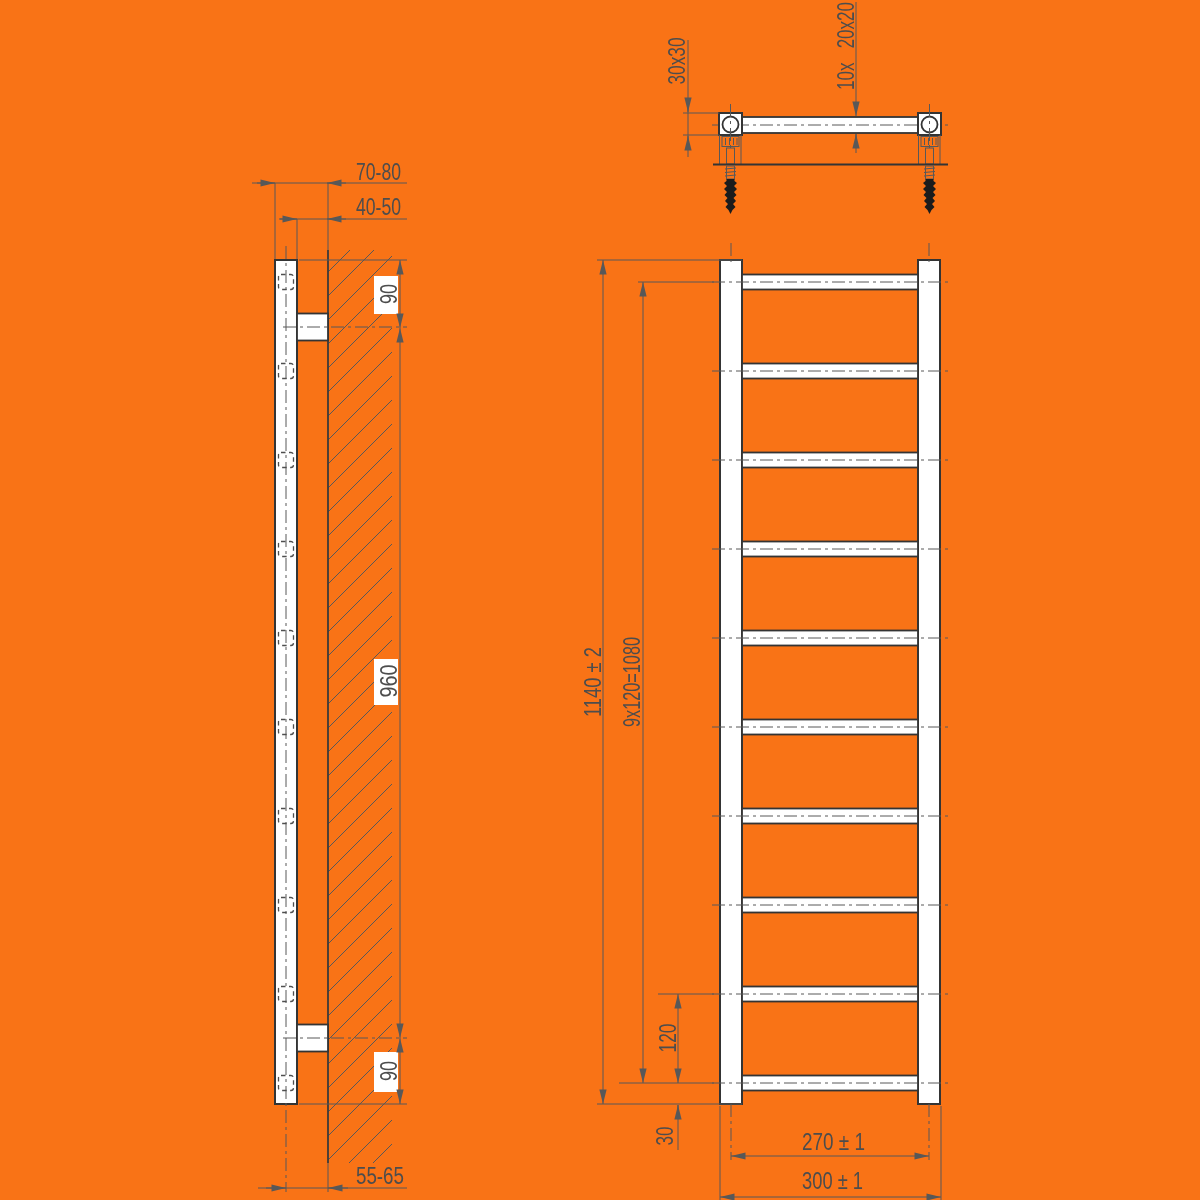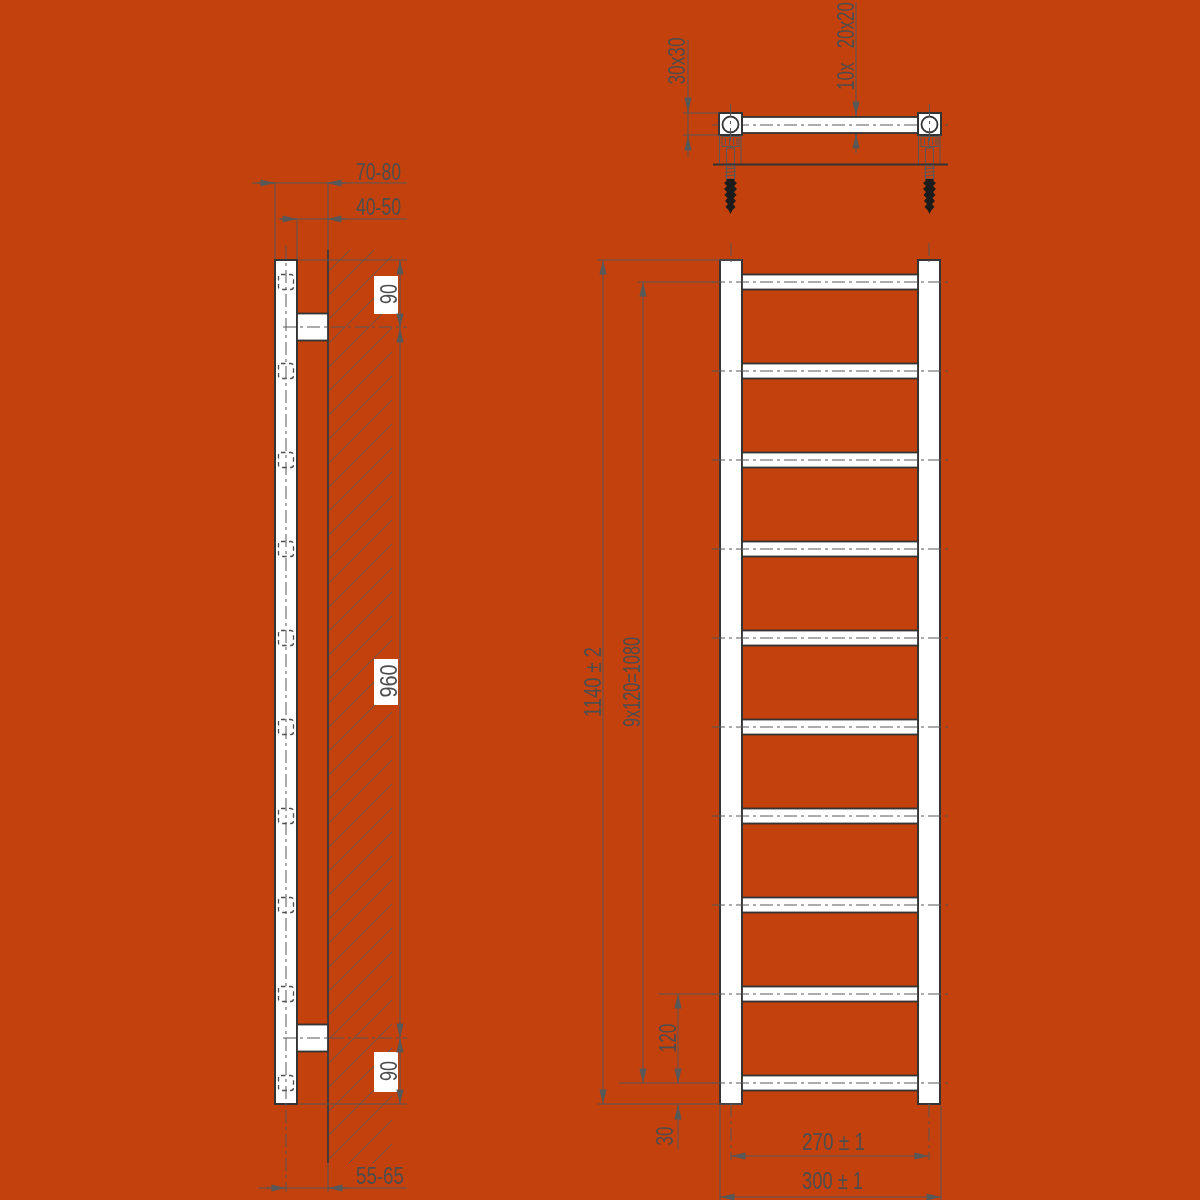--- a/index.html
+++ b/index.html
@@ -1,16 +1,16 @@
 <!DOCTYPE html>
 <html><head>
 <meta charset="utf-8">
 <style>
   html,body{margin:0;padding:0;background:#fff;}
-  .page{width:1200px;height:1200px;background:#c2410c;position:relative;margin:0 auto;}
+  .page{width:1200px;height:1200px;background:#f97316;position:relative;margin:0 auto;}
   svg{display:block;}
   svg text{
     font-family:"Liberation Sans","DejaVu Sans",sans-serif;
     fill:#4d4d4d;
     font-size:23px;
   }
   .ol2{stroke:#343434;stroke-width:2;fill:#ffffff;}
   .ol18{stroke:#343434;stroke-width:1.8;fill:#ffffff;}
   .thin{stroke:#585858;stroke-width:1;fill:none;}
   .wall{stroke:#3a3a3a;stroke-width:1.8;fill:none;}

